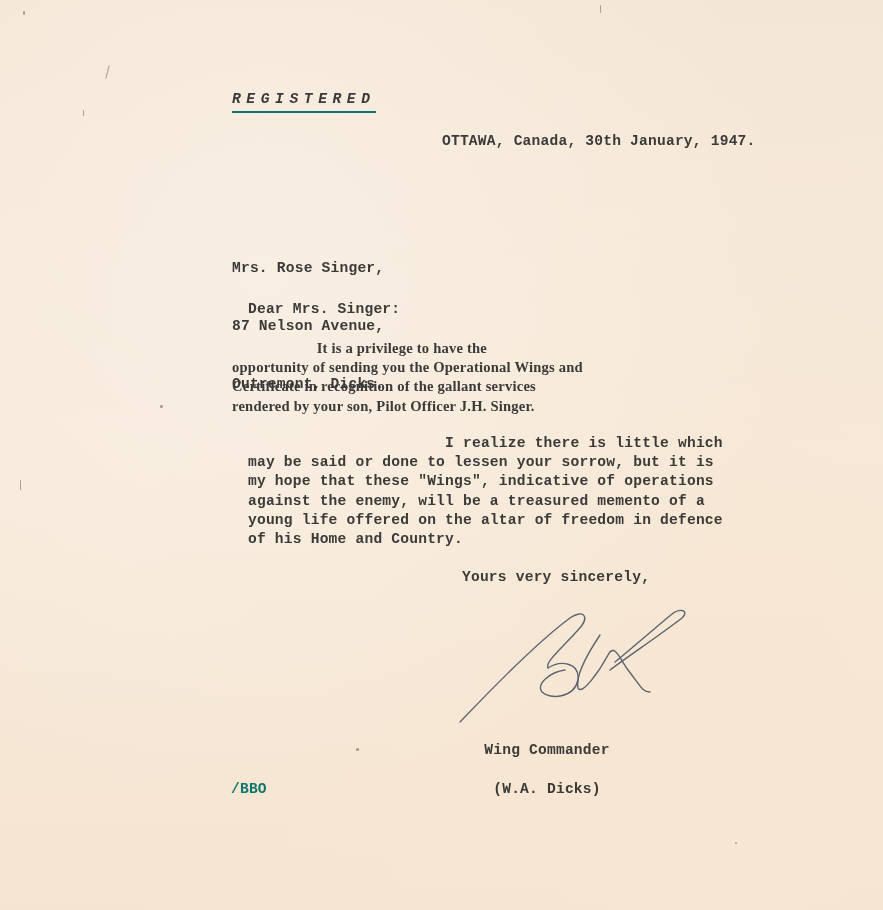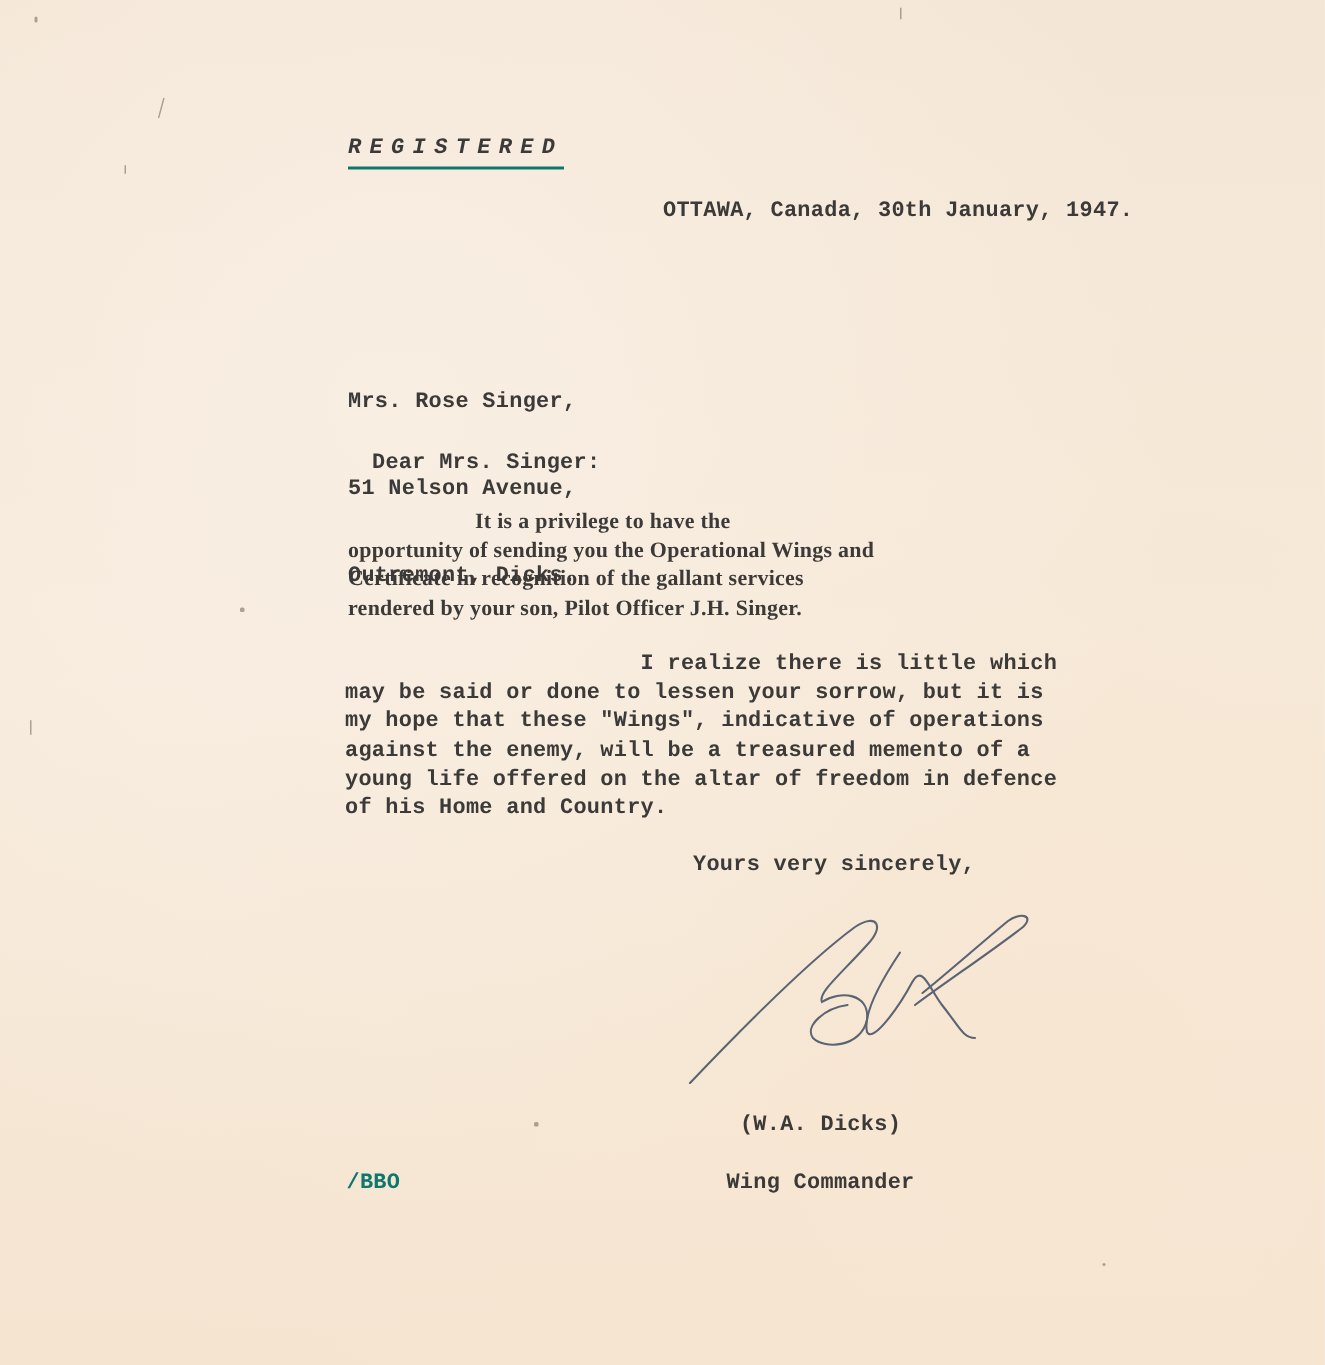--- a/index.html
+++ b/index.html
@@ -24,21 +24,21 @@
     line-height: 19.2px; color: #3b3a38;
   }
   .registered {
     left: 232px; top: 90px; letter-spacing: 5.6px;
     border-bottom: 2px solid #0f766e; padding-bottom: 2px; font-style: italic;
   }
   .dateline { left: 442px; top: 90px; margin-top: 42px; }
   .address { left: 232px; top: 221px; }
   .salutation { left: 248px; top: 300px; }
   .para { left: 232px; top: 339px; font-family: Liberation Serif, serif; }
-  .para2 { left: 230px; top: 434px; }
+  .para2 { left: 248px; top: 434px; }
   .closing { left: 462px; top: 568px; }
   .sigblock { left: 412px; top: 722px; text-align: center; width: 270px; white-space: pre-line; }
   .ref { left: 231px; top: 780px; font-weight: bold; color: #0f766e; }
   .signature { position: absolute; left: 450px; top: 600px; width: 250px; height: 130px; }
 </style>
 </head>
 <body>
 
 <div class="paper"></div>
 
@@ -49,21 +49,21 @@
 <div class="speck" style="left:356px;top:748px;width:3px;height:3px;"></div>
 <div class="speck" style="left:600px;top:5px;width:1px;height:8px;"></div>
 <div class="speck" style="left:20px;top:480px;width:1px;height:10px;"></div>
 <div class="speck" style="left:735px;top:842px;width:2px;height:2px;"></div>
 
 <div class="t registered">REGISTERED</div>
 <div class="t dateline">OTTAWA, Canada, 30th January, 1947.</div>
 
 <div class="t address">
   <div>Mrs. Rose Singer,</div>
-  <div>51 Nelson Avenue,</div>
+  <div>87 Nelson Avenue,</div>
   <div>Outremont, Dicks.</div>
 </div>
 
 <div class="t salutation">Dear Mrs. Singer:</div>
 
 <div class="t para">                      It is a privilege to have the
 opportunity of sending you the Operational Wings and
 Certificate in recognition of the gallant services
 rendered by your son, Pilot Officer J.H. Singer.</div>
 <div class="t para2">                      I realize there is little which
@@ -77,17 +77,17 @@
 
 <svg class="signature" viewBox="0 0 250 130">
   <g fill="none" stroke="#5b6472" stroke-width="1.4" stroke-linecap="round">
     <path d="M10 122 C 50 80, 90 40, 120 18 C 135 8, 140 18, 128 30 C 110 50, 95 62, 98 68 C 110 60, 130 62, 128 80 C 124 98, 100 100, 92 92 C 86 84, 100 72, 115 70"></path>
     <path d="M150 35 C 140 50, 125 75, 128 88 C 132 96, 150 70, 158 55 C 165 42, 170 60, 178 70 C 190 85, 192 92, 200 92"></path>
     <path d="M160 70 C 180 55, 210 35, 232 18 C 240 10, 230 8, 222 14 C 205 28, 180 50, 165 62"></path>
   </g>
 </svg>
 
 <div class="t sigblock">
+  <div>Wing Commander</div>
   <div>(W.A. Dicks)</div>
-  <div>Wing Commander</div>
 </div>
 
 <div class="t ref">/BBO</div>
 
 </body></html>

